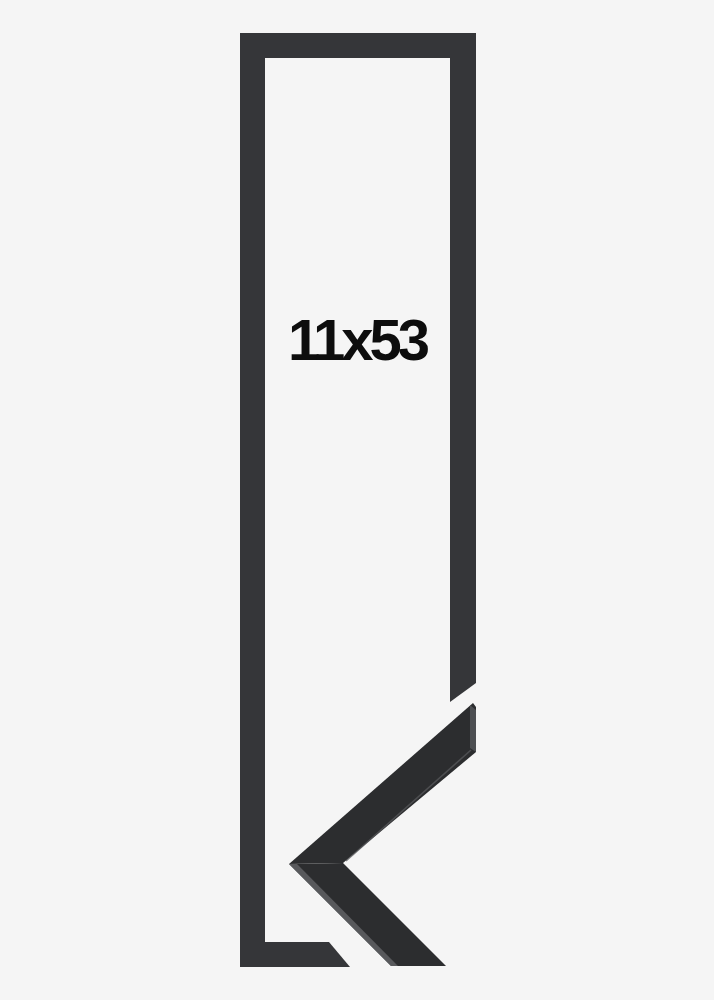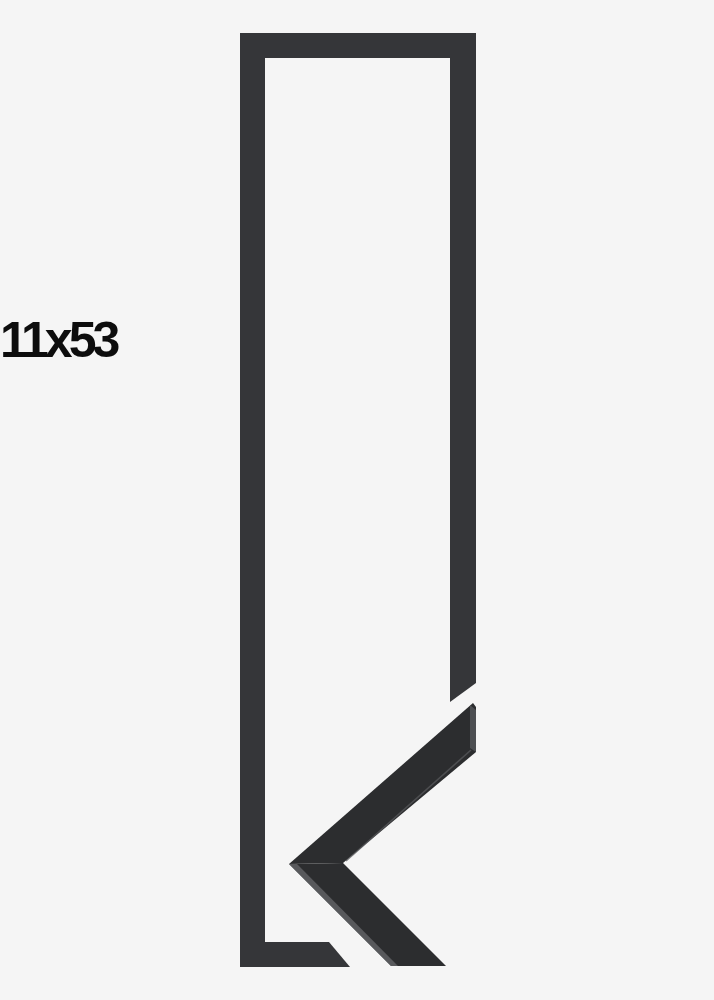--- a/index.html
+++ b/index.html
@@ -23,22 +23,22 @@
     top: 0;
     width: 714px;
     height: 1000px;
     display: block;
   }
   .size-label {
     position: absolute;
     left: 0;
     right: 0;
     top: 314px;
-    text-align: left;
-    font-size: 50px;
+    text-align: center;
+    font-size: 58px;
     line-height: 52px;
     font-weight: 700;
     letter-spacing: -4px;
     color: #0d0d0d;
     font-family: "Liberation Sans", sans-serif;
     user-select: none;
   }
 </style>
 </head>
 <body>

